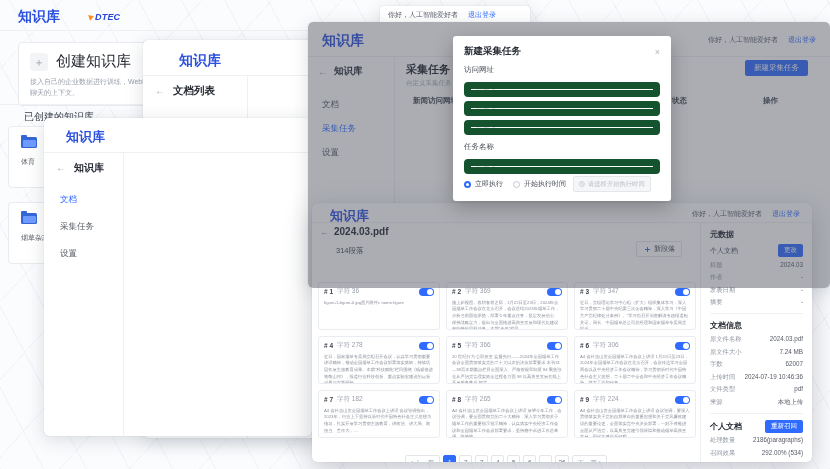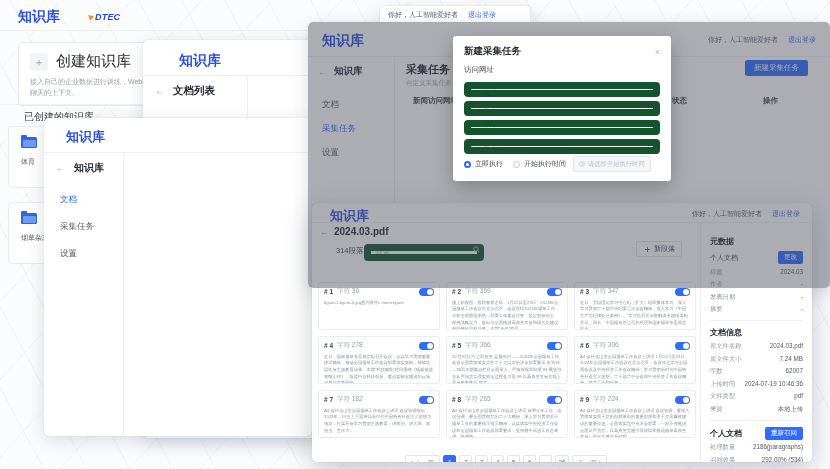--- a/index.html
+++ b/index.html
@@ -161,20 +161,21 @@
 
   <div class="modal">
     <div class="sec-row">
       <span style="font-size:9.5px;font-weight:bold">新建采集任务</span>
       <span class="close-x">×</span>
     </div>
     <div class="f-label">访问网址</div>
     <input class="inp" placeholder="请输入" style="">
     <input class="inp" placeholder="请输入" style="">
     <input class="inp" placeholder="请输入" style="">
+    <div class="f-label">任务名称</div>
     <input class="inp" placeholder="请输入" style="">
     <div style="display:flex;align-items:center;gap:4px;margin-top:2px">
       <span class="radio sel"></span>
       <span style="font-size:7px;color:#454a54">立即执行</span>
       <span class="radio" style="margin-left:6px"></span>
       <span style="font-size:7px;color:#454a54">开始执行时间</span>
       <span style="display:inline-flex;align-items:center;gap:3px;background:#f5f6f8;border:1px solid #e3e5e9;border-radius:2px;height:14px;padding:0 5px;margin-left:3px">
         <svg width="6" height="6" viewBox="0 0 6 6">
             <circle cx="3" cy="3" r="2.4" stroke="#b8bdc6" stroke-width="0.7" fill="none"></circle>
             <path d="M3 1.6V3l1 .8" stroke="#b8bdc6" stroke-width="0.7" fill="none"></path>
@@ -191,27 +192,20 @@
     <span>你好，人工智能爱好者</span>
     <span class="link">退出登录</span>
   </span>
   <div class="hr" style="top:19px"></div>
 
   <div class="abs" style="left:0;top:19px;bottom:0;width:388px">
     <span class="abs backarrow" style="left:8px;top:5px;font-size:9px">←</span>
     <span class="abs" style="left:22px;top:4px;font-size:10px;font-weight:bold;color:#262a33">2024.03.pdf</span>
 
     <span class="abs" style="left:24px;top:24px;font-size:7.5px;color:#454a54">314段落</span>
-    <span class="abs search-wrap" style="left:52px;top:19px;width:120px">
-      <input class="inp" style="height: 17px; padding-right: 15px;" placeholder="搜索">
-      <svg class="abs" style="right:4px;top:5px" width="7" height="7" viewBox="0 0 7 7">
-          <circle cx="3" cy="3" r="2.2" stroke="#c4c9d1" stroke-width="0.8" fill="none"></circle>
-          <path d="M4.6 4.6L6.3 6.3" stroke="#c4c9d1" stroke-width="0.8"></path>
-        </svg>
-    </span>
     <button class="abs btn-ghost" style="left:324px;top:19px">
       <span class="plus-blue">＋</span>
       <span>新段落</span>
     </button>
 
     <div class="seg-grid">
       <div class="seg">
           <div class="seg-head">
             <span class="seg-idx"># 1</span>
             <span class="seg-chars">字符 36</span>
@@ -311,21 +305,21 @@
       <span class="pg">4</span>
       <span class="pg">5</span>
       <span class="pg">6</span>
       <span class="pg">•••</span>
       <span class="pg">36</span>
       <span class="pg navpg">下一页 ›</span>
     </div>
   </div>
 
   <div class="panel">
-    <div class="sec-title" style="margin-top:8px">元数据</div>
+    <div class="sec-title" style="margin-top:1px">元数据</div>
     <div class="sec-row" style="margin:4px 0 2px">
       <span style="font-size:7px;color:#454a54">个人文档</span>
       <button class="btn-xs">更改</button>
     </div>
     <div class="kv">
         <span class="k">标题</span>
         <span class="v">2024.03</span>
       </div>
     <div class="kv">
         <span class="k">作者</span>

